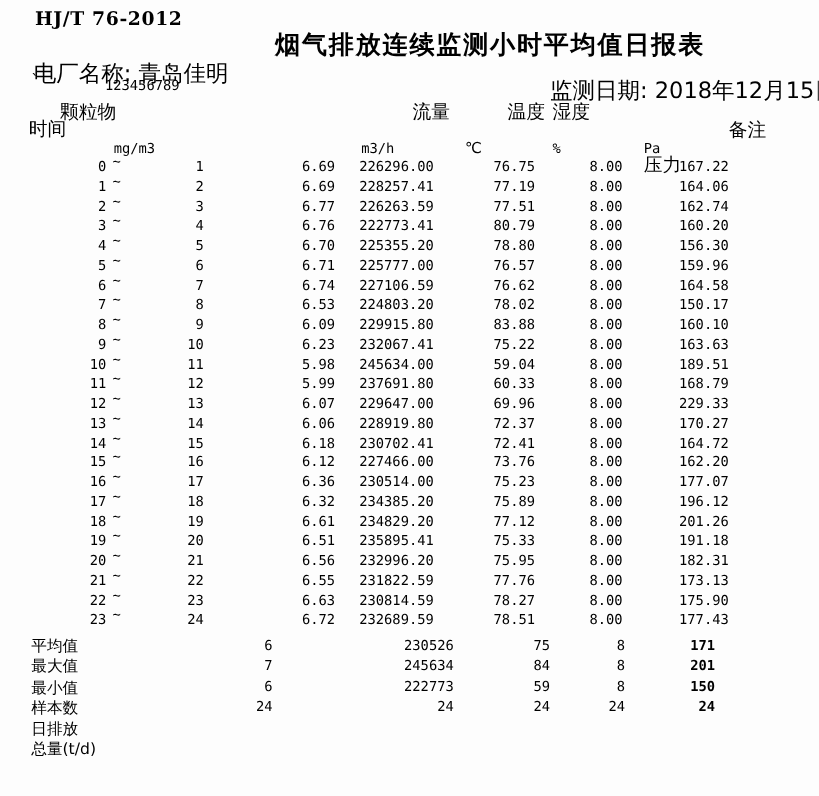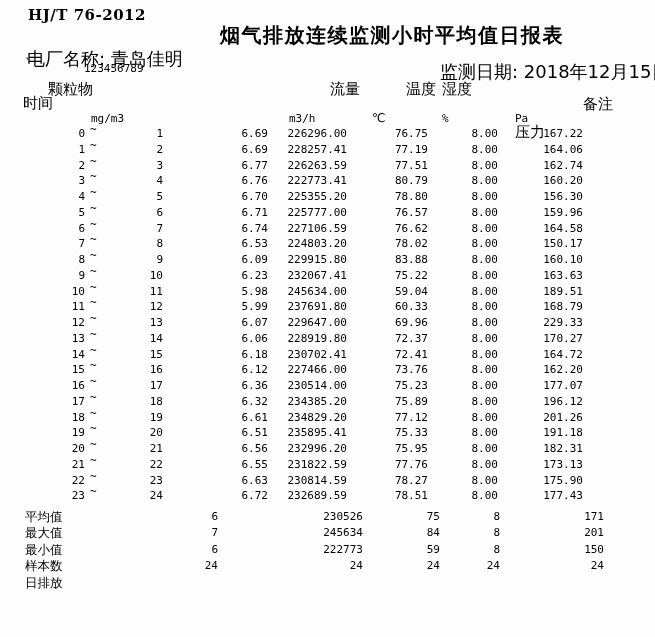--- a/index.html
+++ b/index.html
@@ -47,21 +47,21 @@
   .c-pres{left:500px;width:83px;}
   
   #summary-rows{position:absolute;left:0;top:509px;width:655px;}
   .srow{position:relative;height:16.4px;line-height:16.4px;}
   .s-label{position:absolute;left:25px;top:0;font-size:12.5px;line-height:16.4px;white-space:nowrap;}
   .scell{position:absolute;top:0;text-align:right;font-family:"DejaVu Sans Mono","Liberation Mono",monospace;font-size:11px;line-height:16.4px;}
   .s-pm{left:120px;width:98px;}
   .s-flow{left:263px;width:100px;}
   .s-temp{left:340px;width:100px;}
   .s-hum{left:420px;width:80px;}
-  .s-pres{left:504px;width:100px;}
+  .s-pres{left:472px;width:100px;font-weight:bold;}
   #footer-note{left:25px;top:607px;}
 </style>
 </head>
 <body>
 
 <div class="page">
 
   <div class="abs" id="standard">HJ/T 76-2012</div>
   <div class="abs" id="title">烟气排放连续监测小时平均值日报表</div>
 
@@ -367,16 +367,24 @@
         <span class="scell s-pres">24</span>
       </div>
       <div class="srow">
         <span class="s-label">日排放</span>
         <span class="scell s-pm"></span>
         <span class="scell s-flow"></span>
         <span class="scell s-temp"></span>
         <span class="scell s-hum"></span>
         <span class="scell s-pres"></span>
       </div>
+      <div class="srow">
+        <span class="s-label">总量(t/d)</span>
+        <span class="scell s-pm"></span>
+        <span class="scell s-flow"></span>
+        <span class="scell s-temp"></span>
+        <span class="scell s-hum"></span>
+        <span class="scell s-pres"></span>
+      </div>
     </div>
 
 
 </div>
 
 </body></html>

